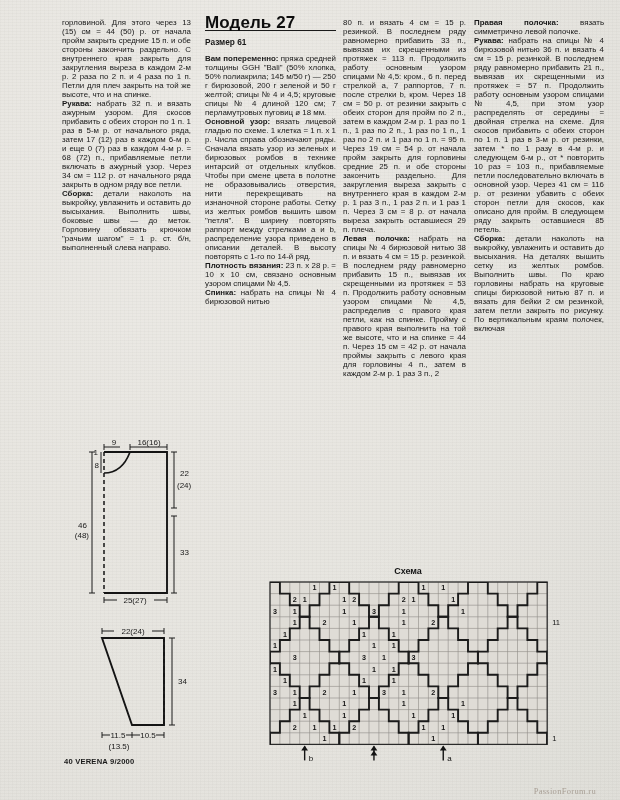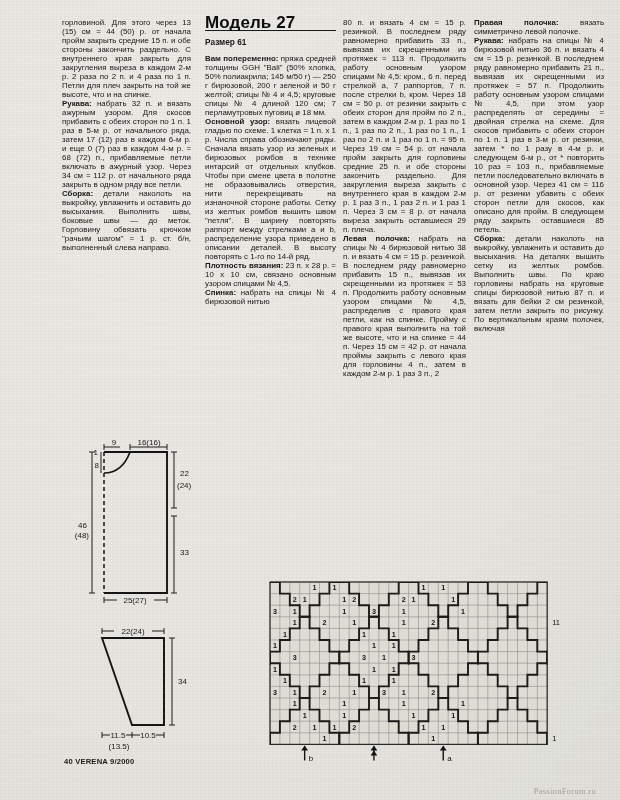--- a/index.html
+++ b/index.html
@@ -195,20 +195,21 @@
         <path d="M94 127 L102 127 M102 124 L102 130"></path>
       </g>
       <text x="56" y="130" font-size="8" text-anchor="middle" fill="#1a1a1a" font-family="Liberation Sans, sans-serif">11.5</text>
       <text x="86" y="130" font-size="8" text-anchor="middle" fill="#1a1a1a" font-family="Liberation Sans, sans-serif">10.5</text>
       <text x="57" y="141" font-size="8" text-anchor="middle" fill="#1a1a1a" font-family="Liberation Sans, sans-serif">(13.5)</text>
     </svg>
   </div>
 
   <div class="footer">40 VERENA 9/2000</div>
 
+  <div class="schema-label">Схема</div>
   <div class="chart-wrap">
     <svg id="chart-svg" width="300" height="190">
         <rect x="2" y="2" width="277.2" height="162.4" fill="#dfdcd6"></rect>
         <g stroke="#8f8c86" stroke-width="0.6" fill="none">
           <line x1="2" y1="2" x2="2" y2="164.4"></line>
           <line x1="11.9" y1="2" x2="11.9" y2="164.4"></line>
           <line x1="21.8" y1="2" x2="21.8" y2="164.4"></line>
           <line x1="31.700000000000003" y1="2" x2="31.700000000000003" y2="164.4"></line>
           <line x1="41.6" y1="2" x2="41.6" y2="164.4"></line>
           <line x1="51.5" y1="2" x2="51.5" y2="164.4"></line>

